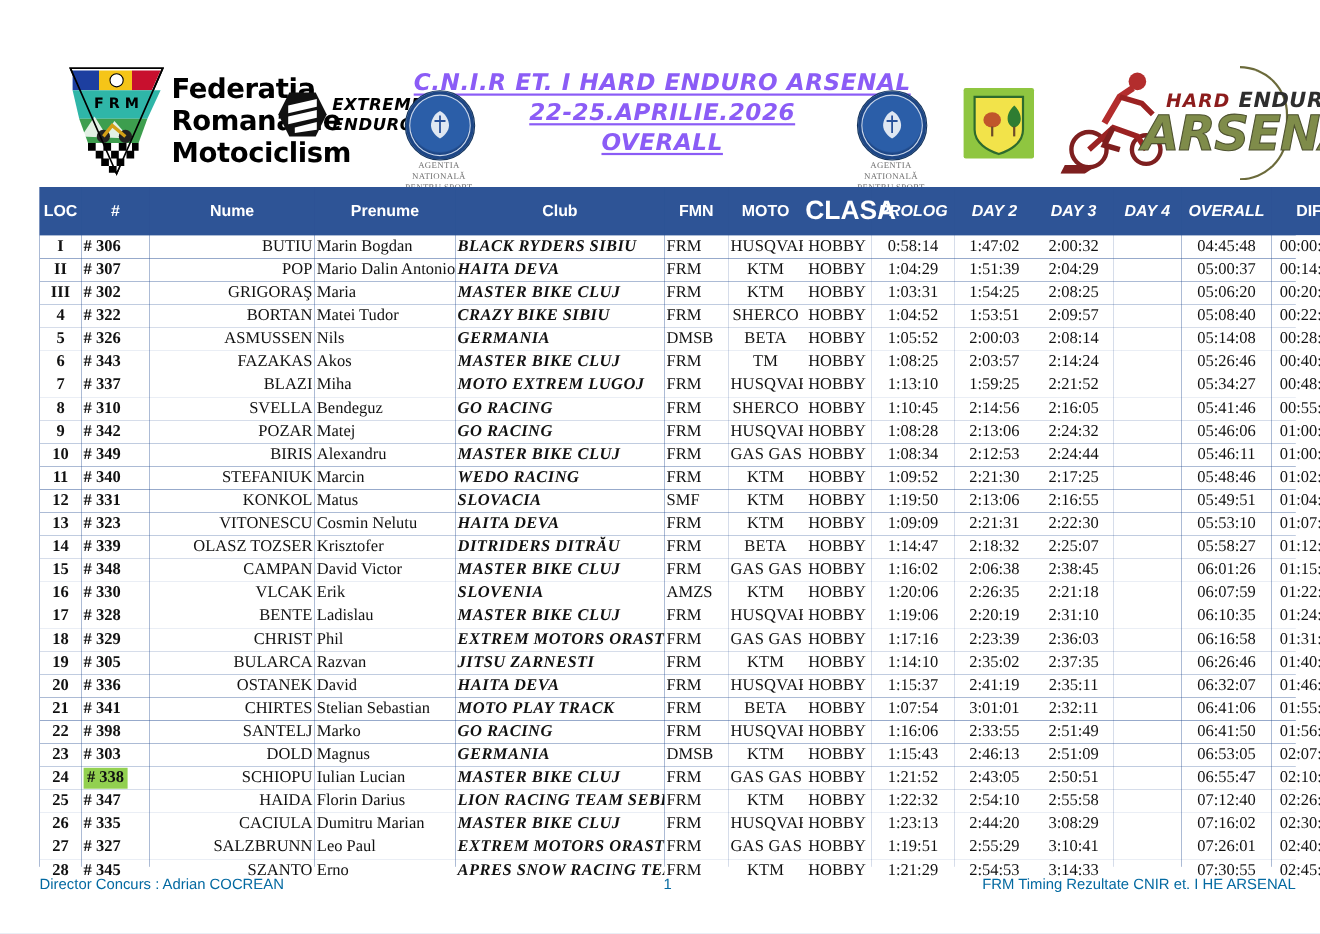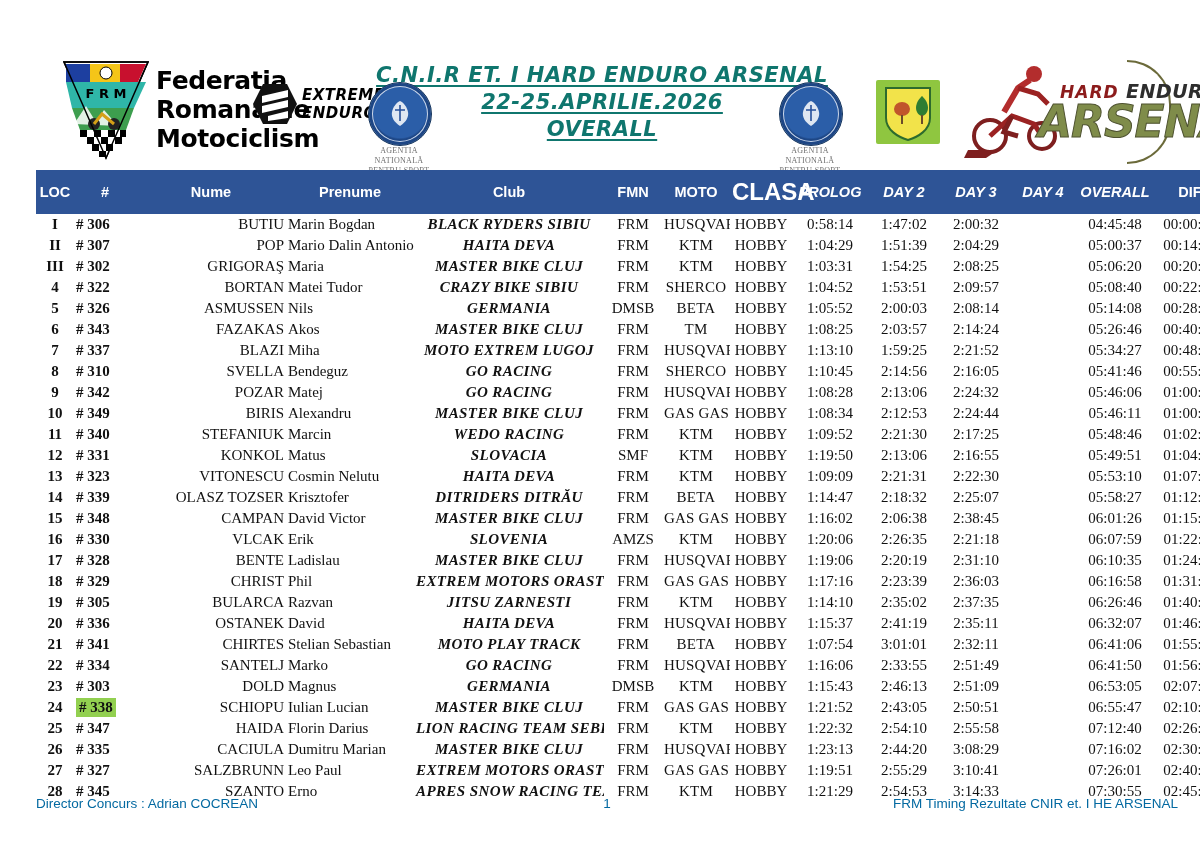--- a/index.html
+++ b/index.html
@@ -39,21 +39,21 @@
     position:absolute;left:118px;top:31px;font-size:9px;font-weight:bold;
     font-style:italic;font-family:"DejaVu Sans", sans-serif;color:#000;
   }
 
   .title-block{
     position:absolute;left:352px;top:62px;width:500px;text-align:center;
   }
   .title-line{
     font-family:"DejaVu Sans", sans-serif;
     font-weight:bold;font-style:italic;
-    font-size:21px;line-height:27px;color:#0f766e;
+    font-size:21px;line-height:27px;color:#8b5cf6;
     text-decoration:underline;
     text-underline-offset:3px;
     letter-spacing:0.5px;
     white-space:nowrap;
   }
 
   .gov-logo{position:absolute;width:74px;height:94px;}
   .gov-logo.left{left:362px;top:82px;}
   .gov-logo.right{left:773px;top:82px;}
   .gov-circle{
@@ -136,23 +136,23 @@
     font-weight:bold;font-size:13.5px;text-align:left;padding-left:8px;color:#000;
   }
   td.c-num .hl{
     background:#92D050;padding:1px 3px;display:inline-block;
   }
   td.c-nume{text-align:right;padding-left:4px;font-size:15.5px;}
   td.c-pren{text-align:left;padding-left:4px;font-size:15px;}
   td.c-club{
     font-family:"DejaVu Sans", sans-serif;
     font-weight:bold;font-style:italic;font-size:11.5px;
-    letter-spacing:0.4px;text-align:center;color:#000;
-  }
-  td.c-fmn{text-align:center;font-size:14.5px;}
+    letter-spacing:0.4px;text-align:left;color:#000;
+  }
+  td.c-fmn{text-align:left;font-size:14.5px;}
   td.c-moto{
     text-align:center;font-size:10.5px;
     font-family:"Liberation Serif", serif;
     letter-spacing:0.2px;
   }
   td.c-clasa{text-align:center;font-size:15px;}
   td.c-time{
     text-align:center;font-size:14.5px;
     font-family:"Liberation Sans", sans-serif;
   }
@@ -650,21 +650,21 @@
           <td class="c-clasa">HOBBY</td>
           <td class="c-time">1:07:54</td>
           <td class="c-time">3:01:01</td>
           <td class="c-time">2:32:11</td>
           <td class="c-time"></td>
           <td class="c-overall">06:41:06</td>
           <td class="c-dif">01:55:18</td>
         </tr>
         <tr>
           <td class="c-loc">22</td>
-          <td class="c-num"># 334</td>
+          <td class="c-num"># 398</td>
           <td class="c-nume">SANTELJ</td>
           <td class="c-pren">Marko</td>
           <td class="c-club">GO RACING</td>
           <td class="c-fmn">FRM</td>
           <td class="c-moto">HUSQVARNA</td>
           <td class="c-clasa">HOBBY</td>
           <td class="c-time">1:16:06</td>
           <td class="c-time">2:33:55</td>
           <td class="c-time">2:51:49</td>
           <td class="c-time"></td>

